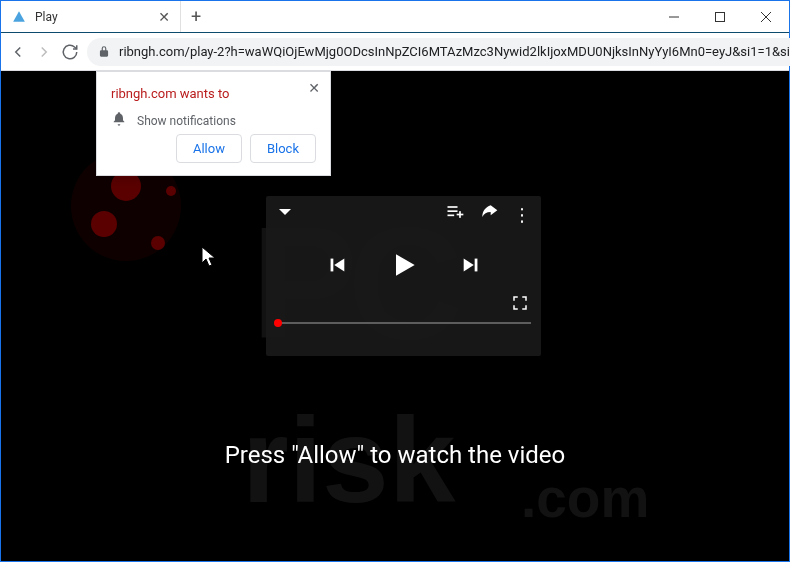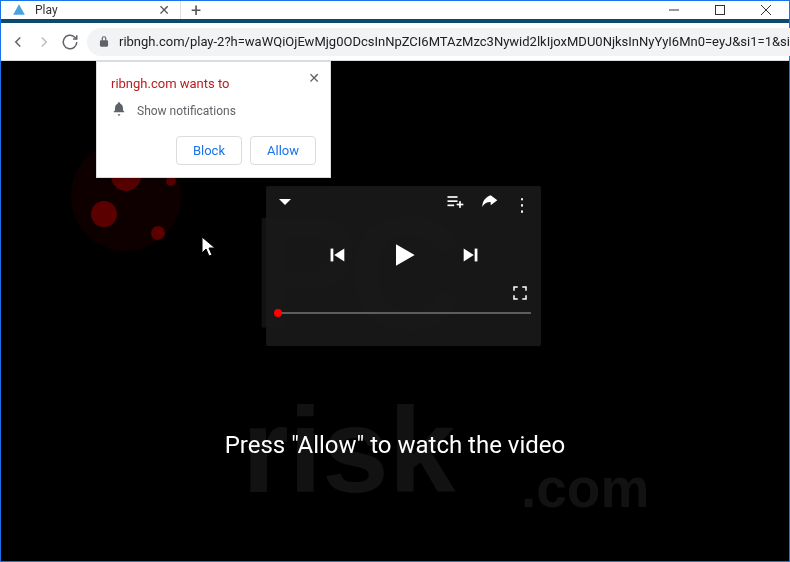--- a/index.html
+++ b/index.html
@@ -14,25 +14,25 @@
     
     .window {
       width: 790px;
       height: 562px;
       border: 1px solid #1a73e8;
       background: #fff;
       display: flex;
       flex-direction: column;
     }
     .titlebar {
-      height: 22px;
+      height: 32px;
       background: #fff;
       display: flex;
       align-items: stretch;
-      border-bottom: 4px solid #0c4a6e;
+      border-bottom: 1px solid #0c4a6e;
       justify-content: space-between;
     }
     .tab {
       display: flex;
       align-items: center;
       padding: 0 10px;
       gap: 8px;
       background: #fff;
       border-right: 1px solid #e0e0e0;
       min-width: 180px;
@@ -118,21 +118,21 @@
       cursor: pointer;
       font-size: 14px;
     }
     .notif-title { color: #b91c1c; margin-bottom: 10px; }
     .notif-row {
       display: flex;
       align-items: center;
       gap: 10px;
       color: #5f6368;
       font-size: 12px;
-      margin-bottom: 16px;
+      margin-bottom: 4px;
     }
     .notif-actions {
       display: flex;
       justify-content: flex-end;
       gap: 8px;
     }
     .notif-btn {
       padding: 6px 16px;
       border: 1px solid #dadce0;
       background: #fff;
@@ -367,22 +367,22 @@
       <div class="notif-title">ribngh.com wants to</div>
       <div class="notif-row">
         <span>
           <svg width="16" height="16" viewBox="0 0 24 24" fill="#5f6368">
               <path d="M12 2a2 2 0 0 0-2 2c-3 1-4 4-4 7v3l-2 2v1h16v-1l-2-2v-3c0-3-1-6-4-7a2 2 0 0 0-2-2zM10 20a2 2 0 0 0 4 0h-4z"></path>
             </svg>
         </span>
         <span>Show notifications</span>
       </div>
       <div class="notif-actions">
+        <button class="notif-btn">Allow</button>
         <button class="notif-btn">Block</button>
-        <button class="notif-btn">Allow</button>
       </div>
     </div>
 
     <div class="cursor">
       <svg width="18" height="22" viewBox="0 0 18 22">
           <polygon points="1,1 1,17 5,13 8,20 11,19 8,12 14,12" fill="#fff" stroke="#000" stroke-width="1"></polygon>
         </svg>
     </div>
 
   </div>

